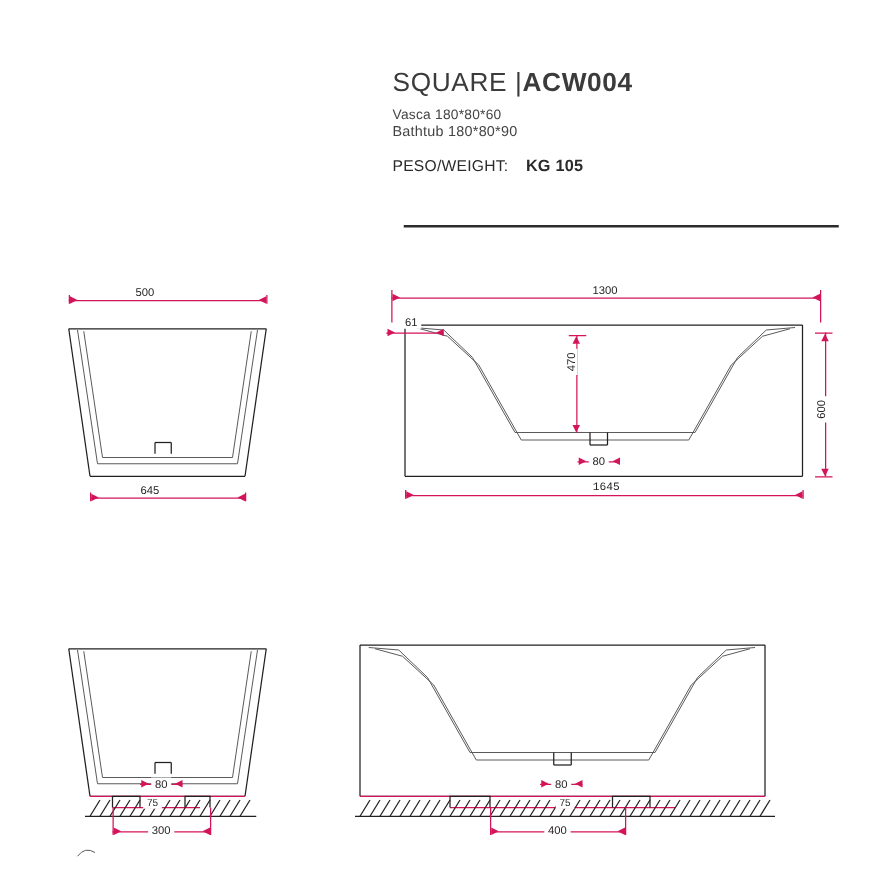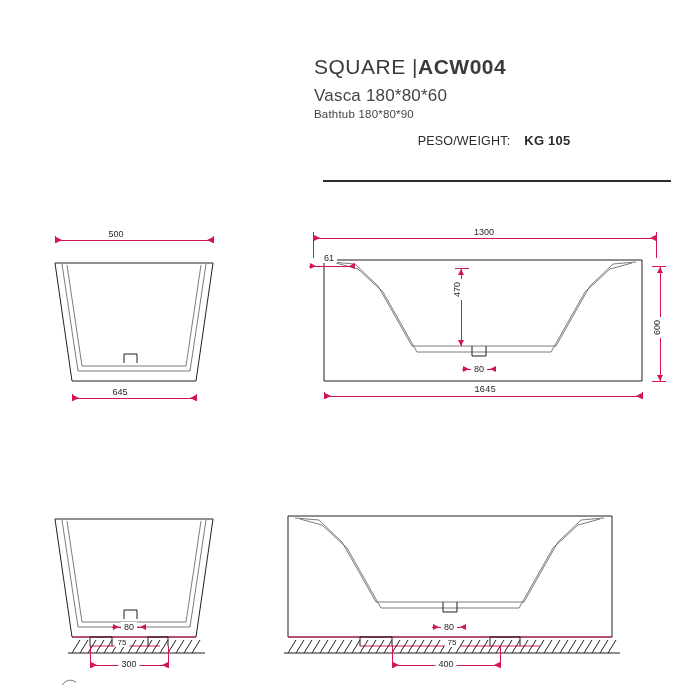--- a/index.html
+++ b/index.html
@@ -13,23 +13,23 @@
   }
   .sheet{position:absolute;left:0;top:0;width:700px;height:700px;}
 
   
   .header{position:absolute;left:314px;top:55px;width:360px;}
   .title{
     font-size:21px;letter-spacing:.5px;font-weight:400;color:#3b3b3b;
     white-space:nowrap;
   }
   .title .bold{font-weight:700;}
-  .sub1{font-size:17px;color:#444;margin-top:7px;letter-spacing:.2px;}
+  .sub1{font-size:11px;color:#444;margin-top:7px;letter-spacing:.2px;}
   .sub2{font-size:11.5px;color:#444;margin-top:2px;letter-spacing:.2px;}
-  .weight{margin-top:13px;font-size:12.5px;color:#2b2b2b;letter-spacing:.2px;text-align:center;}
+  .weight{margin-top:13px;font-size:12.5px;color:#2b2b2b;letter-spacing:.2px;}
   .weight .kg{font-weight:700;margin-left:14px;font-size:13px;}
   .hrule{position:absolute;left:323px;top:180px;width:348px;height:2px;background:#2b2b2b;}
   .dim{position:absolute;background:#d4145a;}
   .dimh{height:1px;}
   .dimv{width:1px;}
   .dimtxt{
     position:absolute;font-size:9px;color:#231f20;
     background:#fff;padding:0 3px;white-space:nowrap;
   }
   .tick{position:absolute;background:#d4145a;width:1px;height:7px;}

